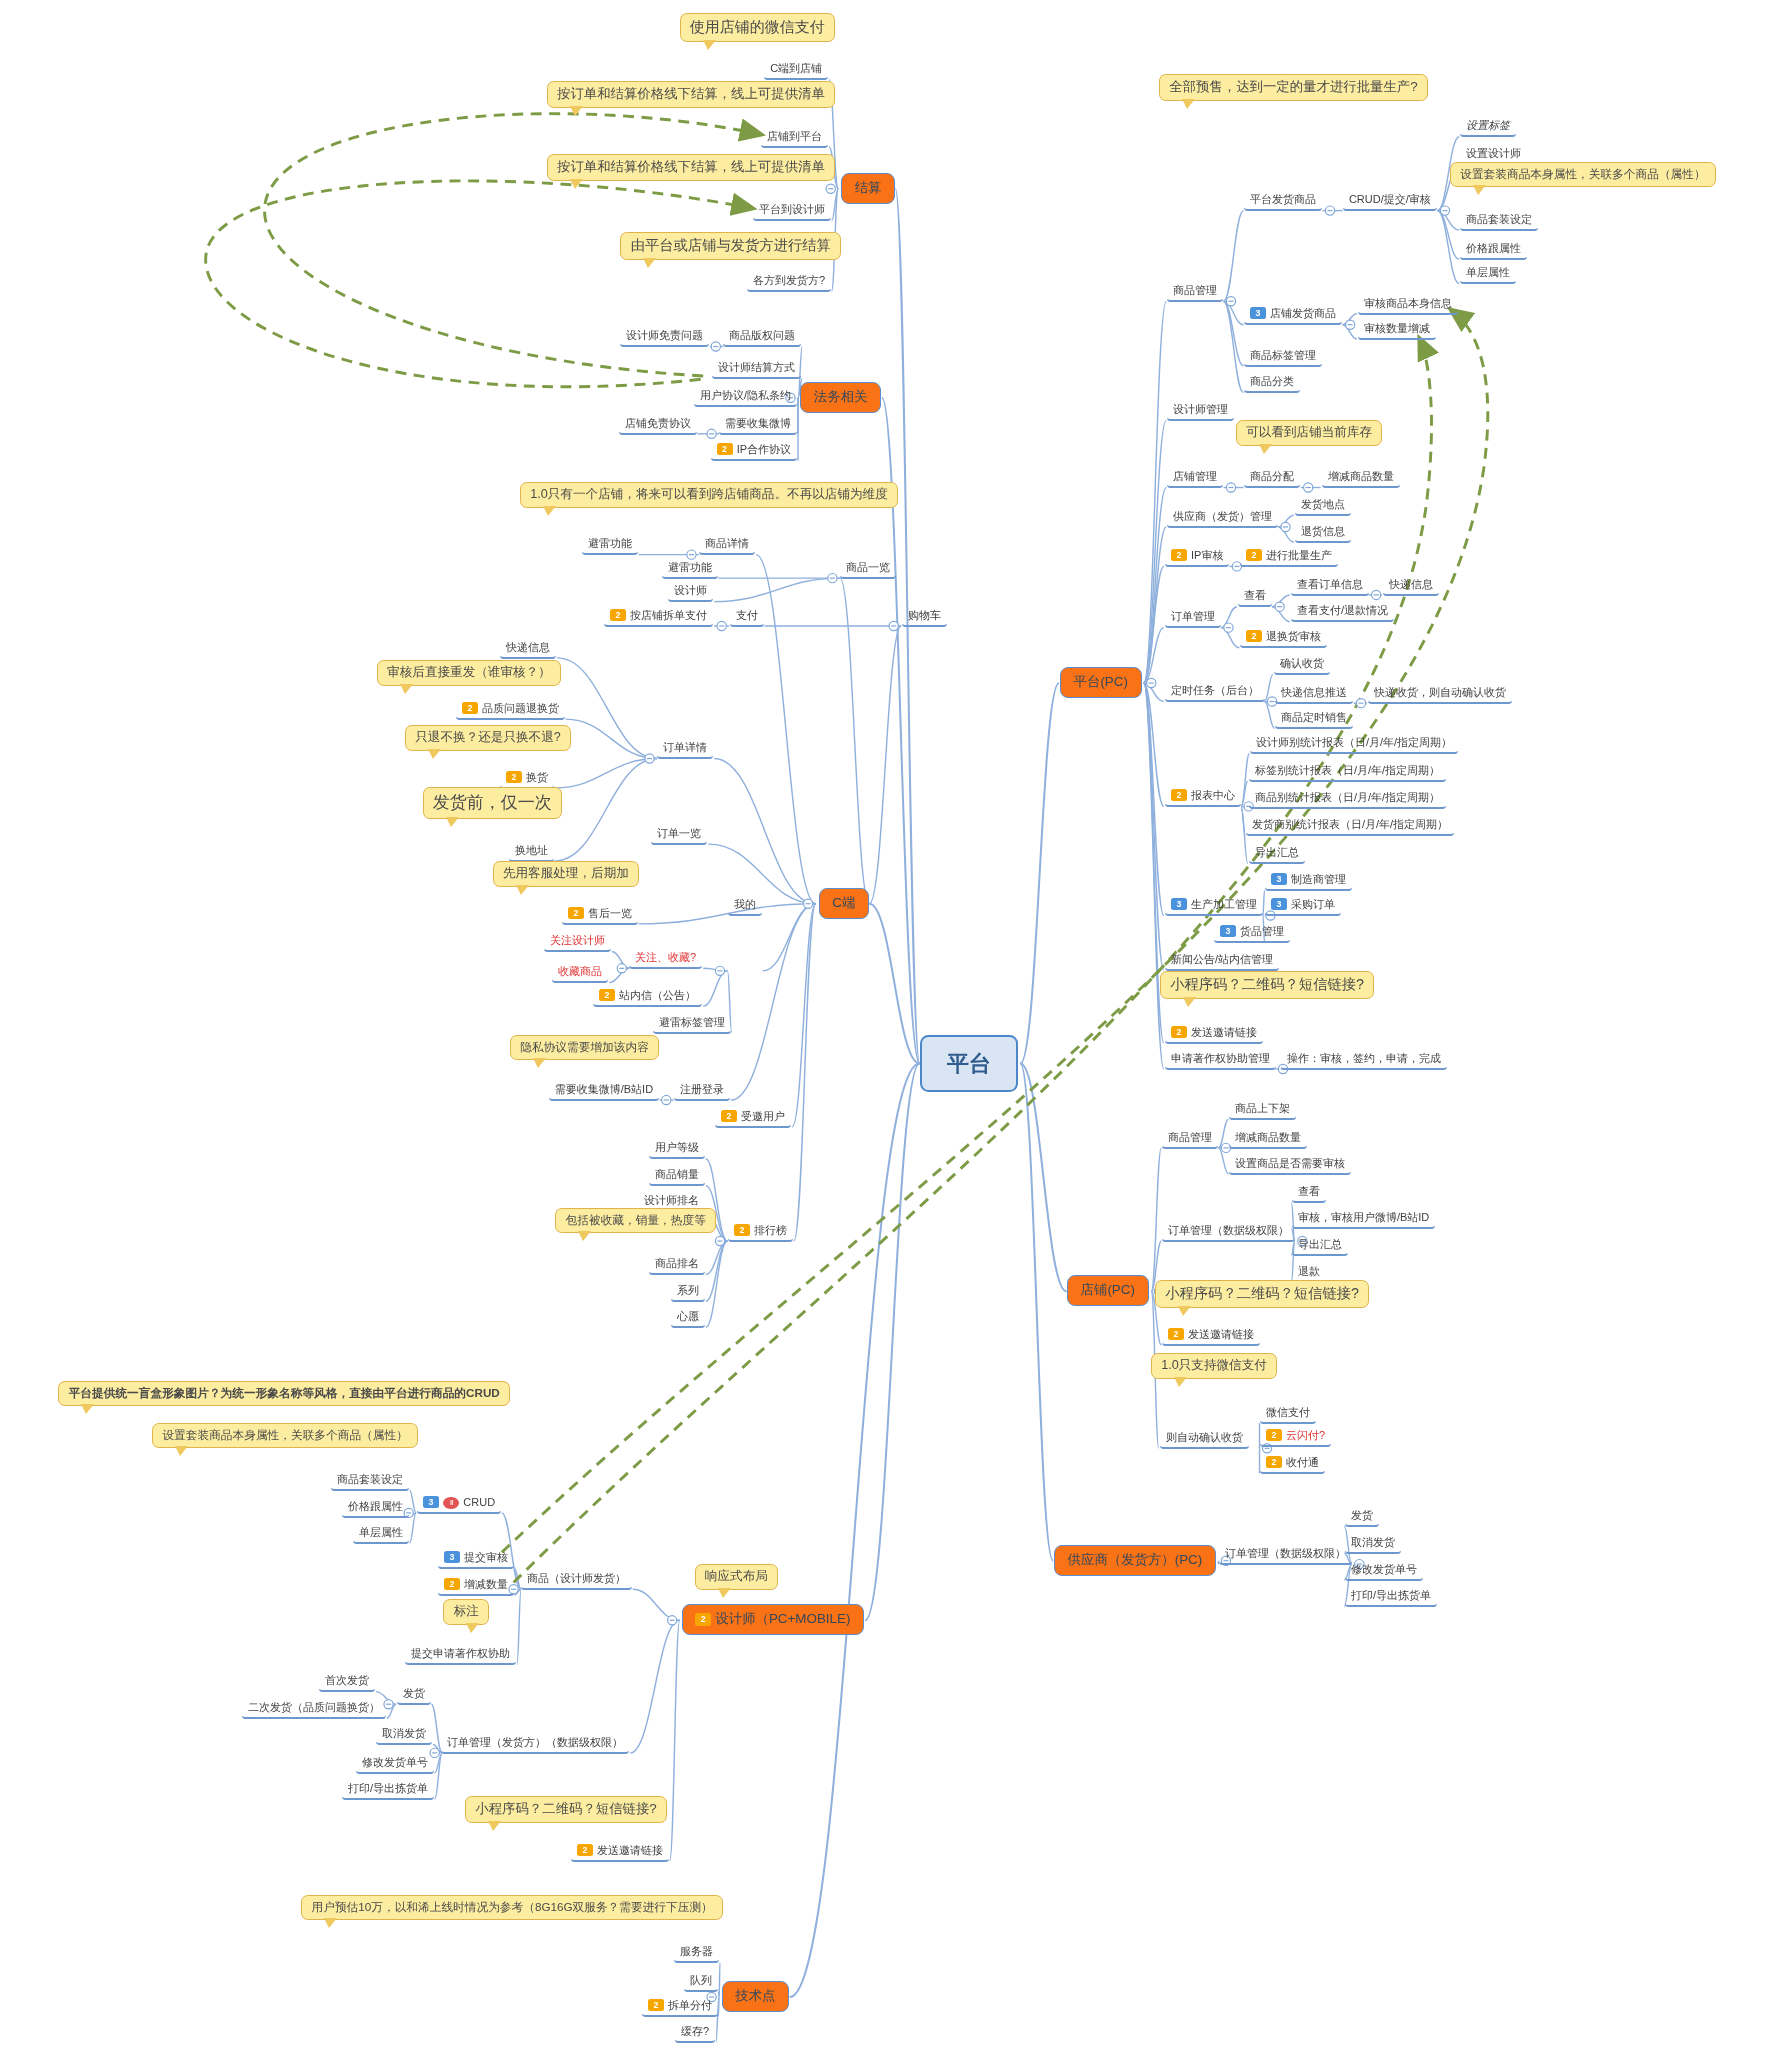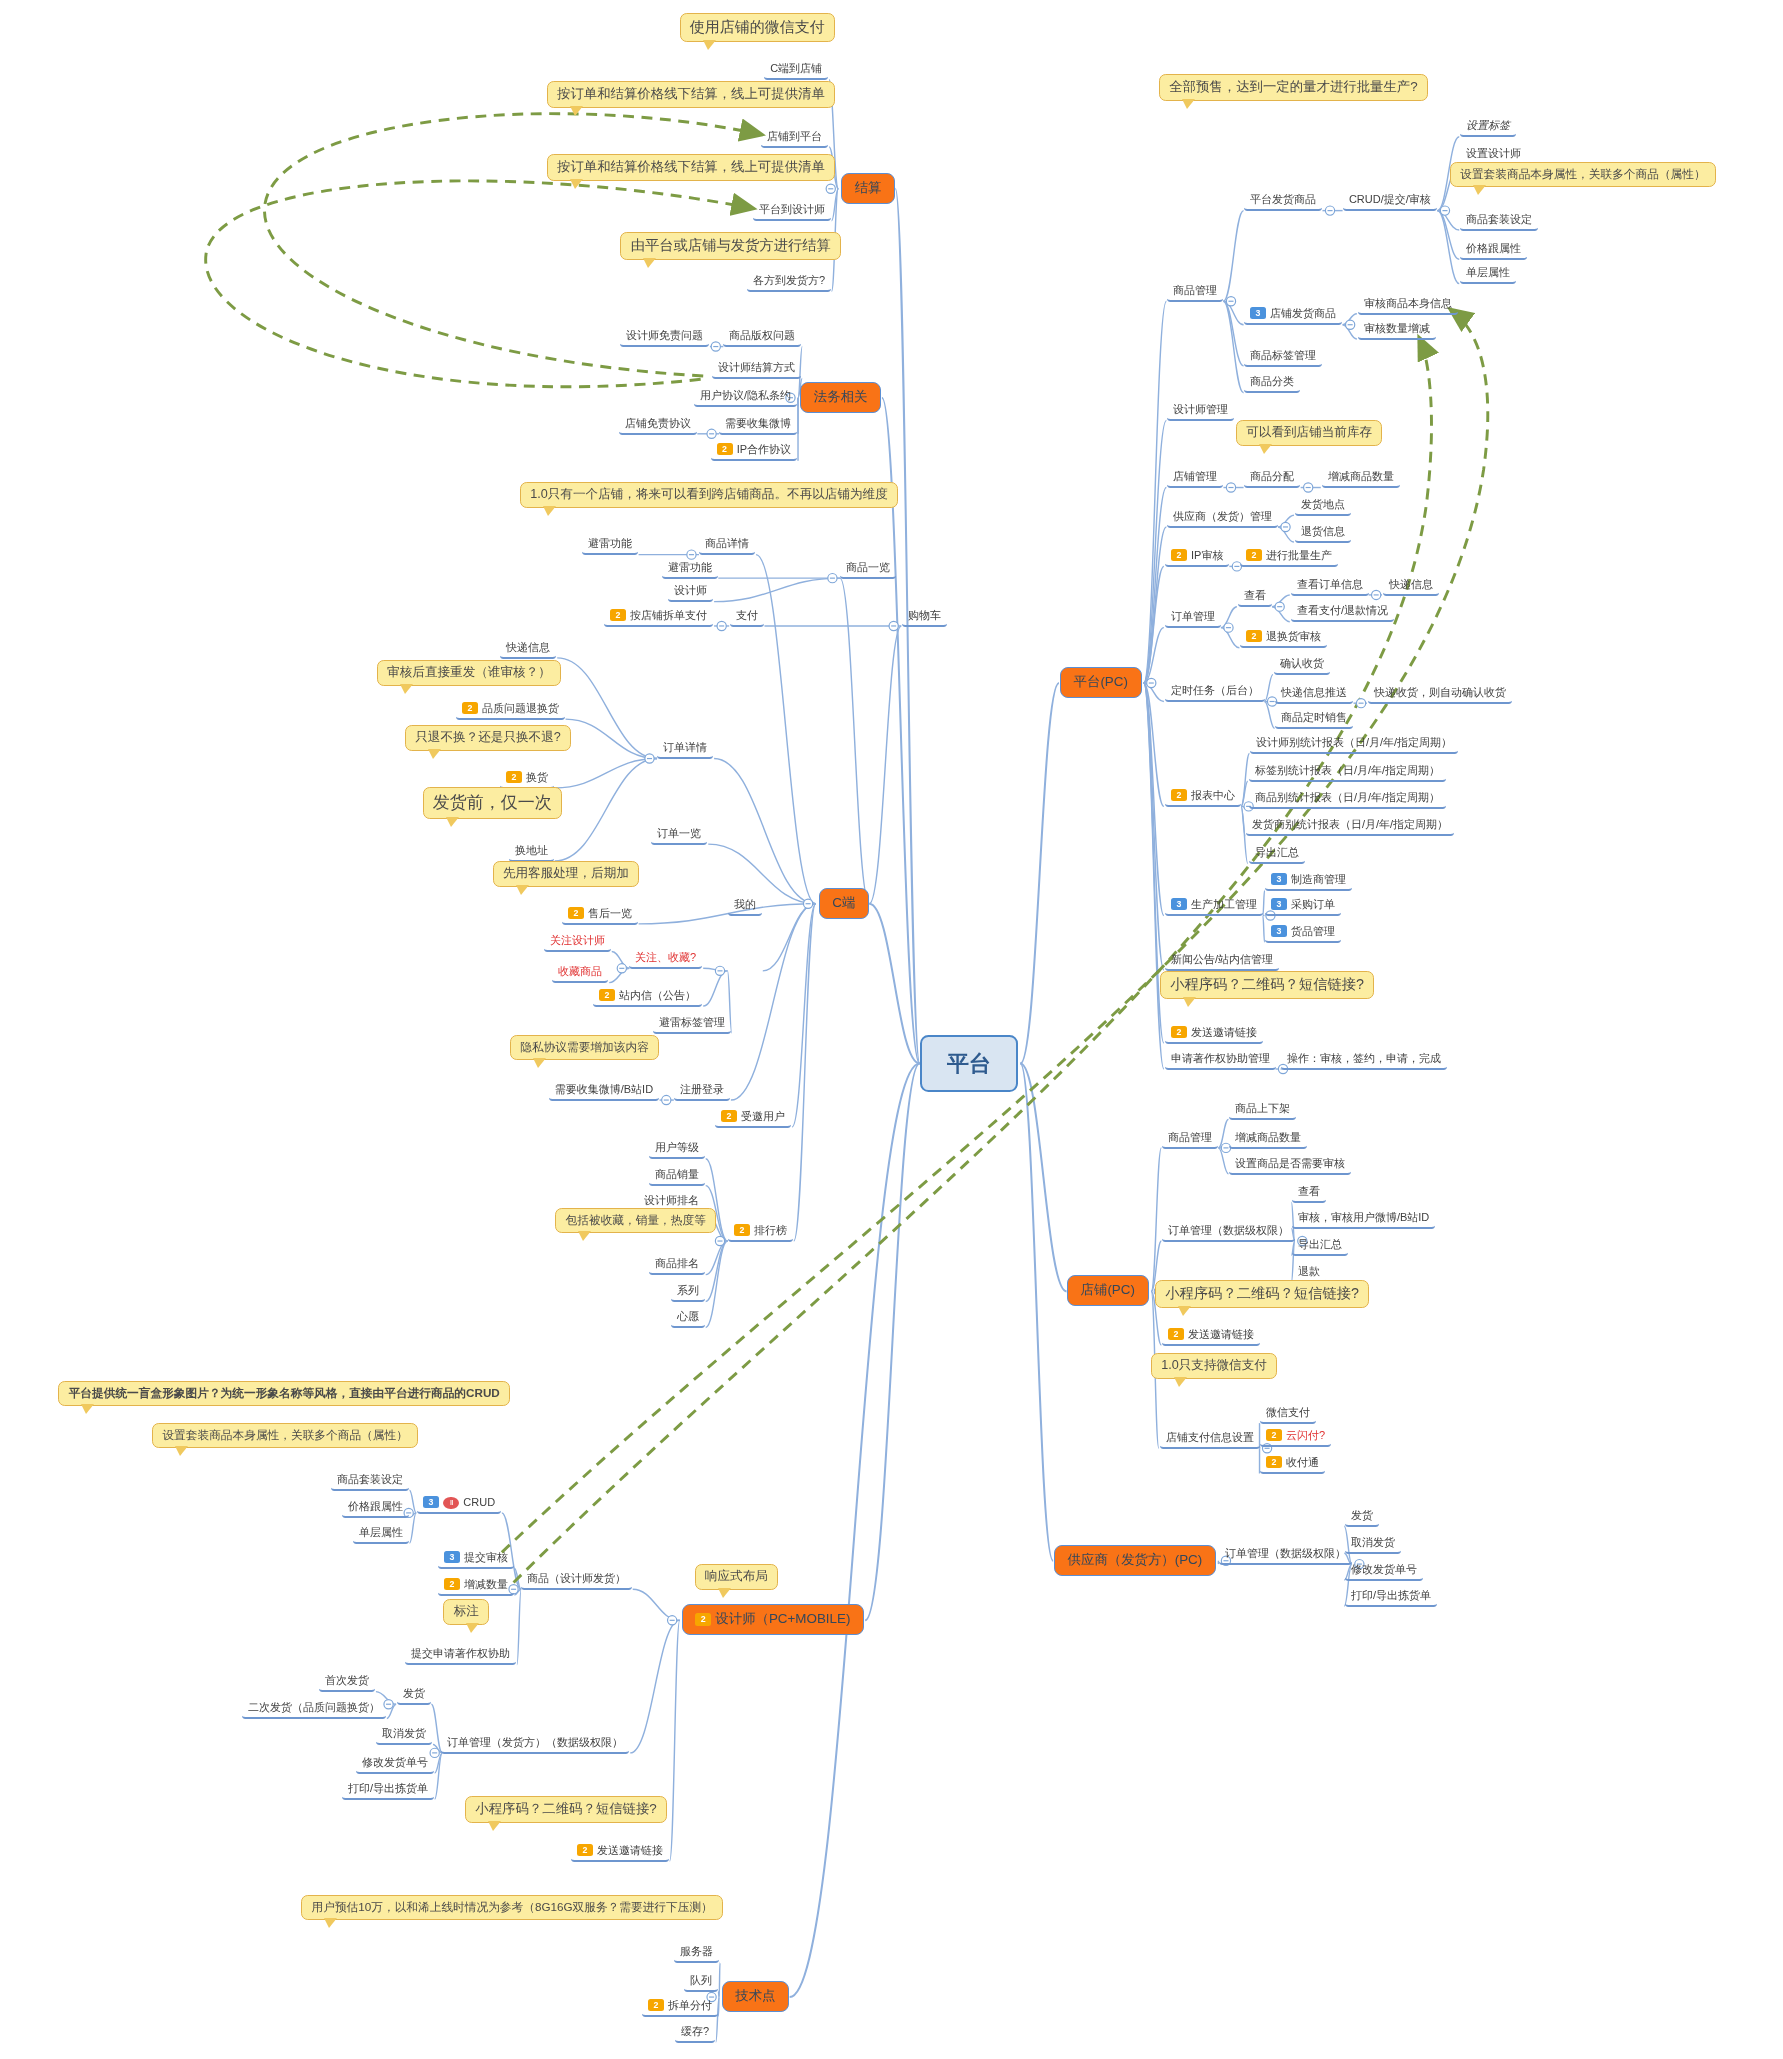--- a/index.html
+++ b/index.html
@@ -360,40 +360,40 @@
       <div class="node line" style="top: 709px; left: 1275px;"><span>商品定时销售</span></div>
       <div class="node line" style="top: 787px; left: 1165px;"><span class="bdg o">2</span><span>报表中心</span></div>
       <div class="node line" style="top: 734px; left: 1250px;"><span>设计师别统计报表（日/月/年/指定周期）</span></div>
       <div class="node line" style="top: 762px; left: 1249px;"><span>标签别统计报表（日/月/年/指定周期）</span></div>
       <div class="node line" style="top: 789px; left: 1249px;"><span>商品别统计报表（日/月/年/指定周期）</span></div>
       <div class="node line" style="top: 816px; left: 1246px;"><span>发货商别统计报表（日/月/年/指定周期）</span></div>
       <div class="node line" style="top: 844px; left: 1249px;"><span>导出汇总</span></div>
       <div class="node line" style="top: 896px; left: 1165px;"><span class="bdg b">3</span><span>生产加工管理</span></div>
       <div class="node line" style="top: 871px; left: 1265px;"><span class="bdg b">3</span><span>制造商管理</span></div>
       <div class="node line" style="top: 896px; left: 1265px;"><span class="bdg b">3</span><span>采购订单</span></div>
-      <div class="node line" style="top: 923px; left: 1265px;"><span class="bdg b">3</span><span>货品管理</span></div>
+      <div class="node line" style="top: 923px; left: 1214px;"><span class="bdg b">3</span><span>货品管理</span></div>
       <div class="node line" style="top: 951px; left: 1165px;"><span>新闻公告/站内信管理</span></div>
       <div class="node callout" style="top: 971px; left: 1160px; font-size: 14.3px;"><span>小程序码？二维码？短信链接?</span></div>
       <div class="node line" style="top: 1024px; left: 1165px;"><span class="bdg o">2</span><span>发送邀请链接</span></div>
       <div class="node line" style="top: 1050px; left: 1165px;"><span>申请著作权协助管理</span></div>
       <div class="node line" style="top: 1050px; left: 1281px;"><span>操作：审核，签约，申请，完成</span></div>
       <div class="node topic" style="top: 1275px; left: 1067px;"><span>店铺(PC)</span></div>
       <div class="node line" style="top: 1129px; left: 1162px;"><span>商品管理</span></div>
       <div class="node line" style="top: 1100px; left: 1229px;"><span>商品上下架</span></div>
       <div class="node line" style="top: 1129px; left: 1229px;"><span>增减商品数量</span></div>
       <div class="node line" style="top: 1155px; left: 1229px;"><span>设置商品是否需要审核</span></div>
       <div class="node line" style="top: 1222px; left: 1162px;"><span>订单管理（数据级权限）</span></div>
       <div class="node line" style="top: 1183px; left: 1292px;"><span>查看</span></div>
       <div class="node line" style="top: 1209px; left: 1292px;"><span>审核，审核用户微博/B站ID</span></div>
       <div class="node line" style="top: 1236px; left: 1292px;"><span>导出汇总</span></div>
       <div class="node line" style="top: 1263px; left: 1292px;"><span>退款</span></div>
       <div class="node callout" style="top: 1280px; left: 1155px; font-size: 14.3px;"><span>小程序码？二维码？短信链接?</span></div>
       <div class="node line" style="top: 1326px; left: 1162px;"><span class="bdg o">2</span><span>发送邀请链接</span></div>
       <div class="node callout" style="top: 1353px; left: 1151px; font-size: 12.6px;"><span>1.0只支持微信支付</span></div>
-      <div class="node line" style="top: 1429px; left: 1160px;"><span>店铺支付信息设置</span></div>
+      <div class="node line" style="top: 1429px; left: 1160px;"><span>则自动确认收货</span></div>
       <div class="node line" style="top: 1404px; left: 1260px;"><span>微信支付</span></div>
       <div class="node line red" style="top: 1427px; left: 1260px;"><span class="bdg o">2</span><span>云闪付?</span></div>
       <div class="node line" style="top: 1454px; left: 1260px;"><span class="bdg o">2</span><span>收付通</span></div>
       <div class="node topic" style="top: 1545px; left: 1054px;"><span>供应商（发货方）(PC)</span></div>
       <div class="node line" style="top: 1545px; left: 1219px;"><span>订单管理（数据级权限）</span></div>
       <div class="node line" style="top: 1507px; left: 1345px;"><span>发货</span></div>
       <div class="node line" style="top: 1534px; left: 1345px;"><span>取消发货</span></div>
       <div class="node line" style="top: 1561px; left: 1345px;"><span>修改发货单号</span></div>
       <div class="node line" style="top: 1587px; left: 1345px;"><span>打印/导出拣货单</span></div>
       <div class="node topic" style="top: 1604px; right: 920px;"><span class="bdg o">2</span><span>设计师（PC+MOBILE)</span></div>

